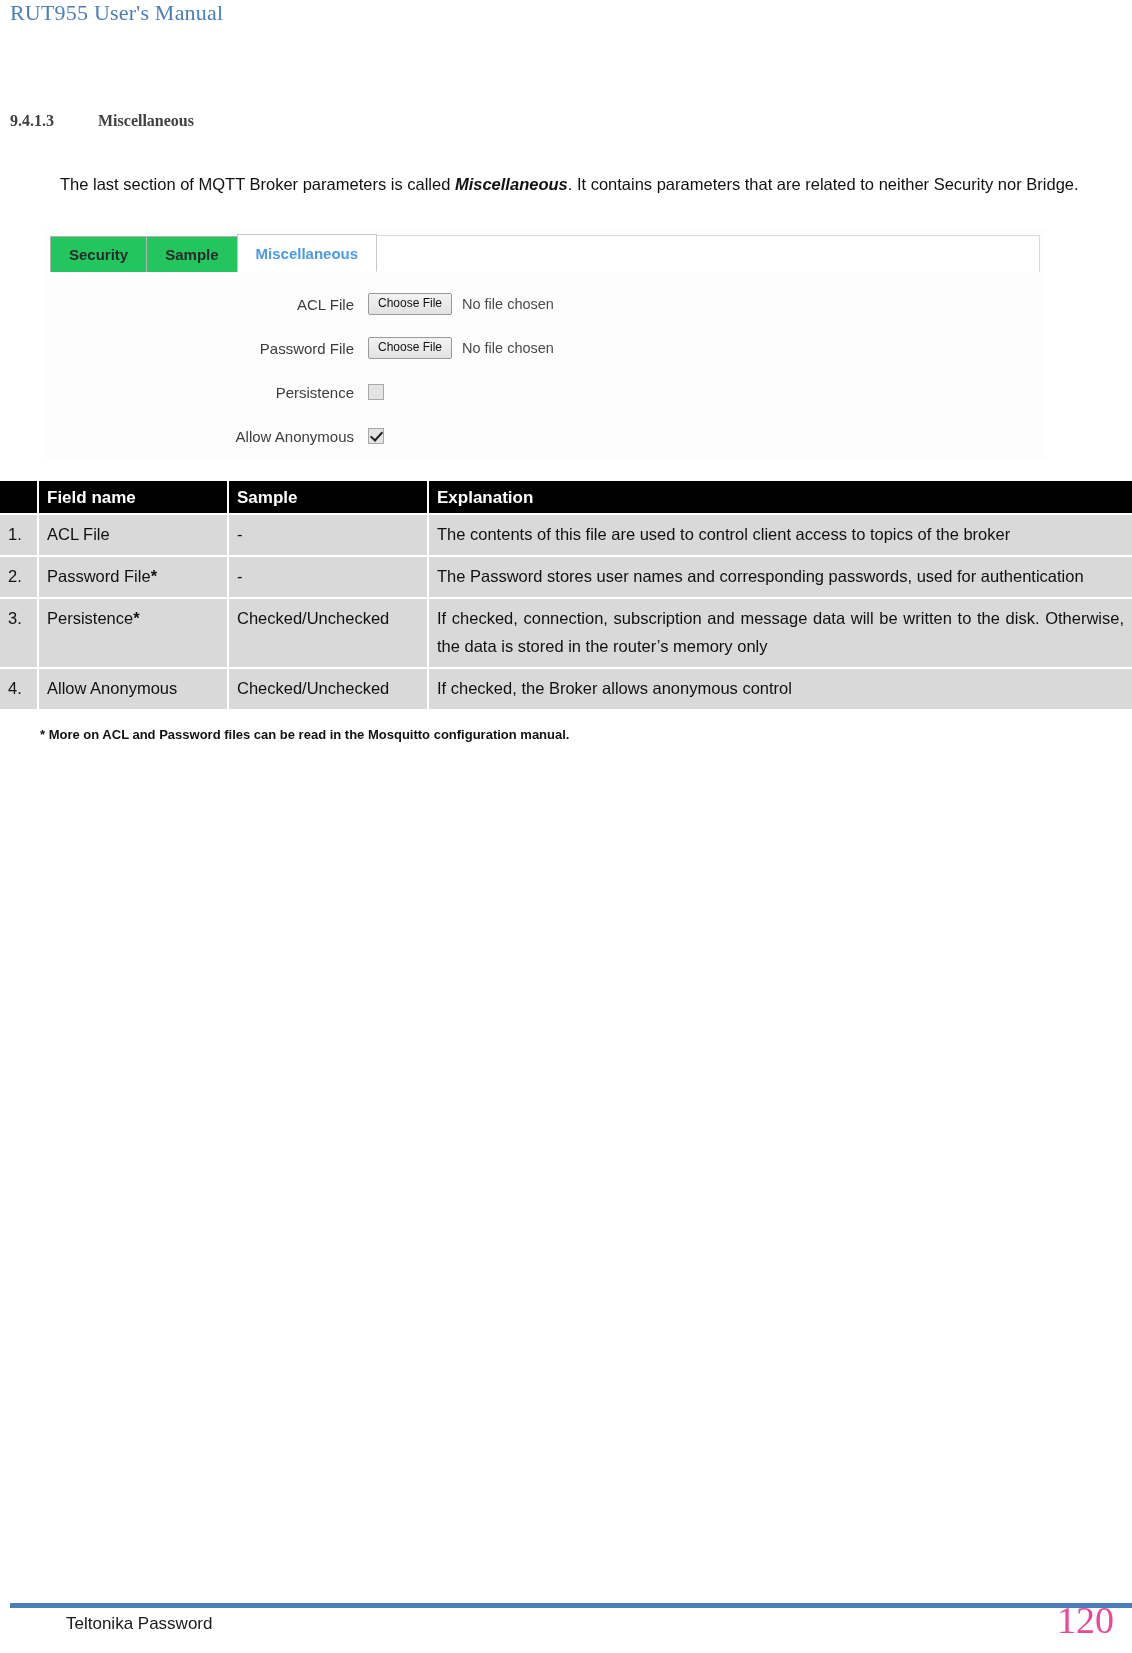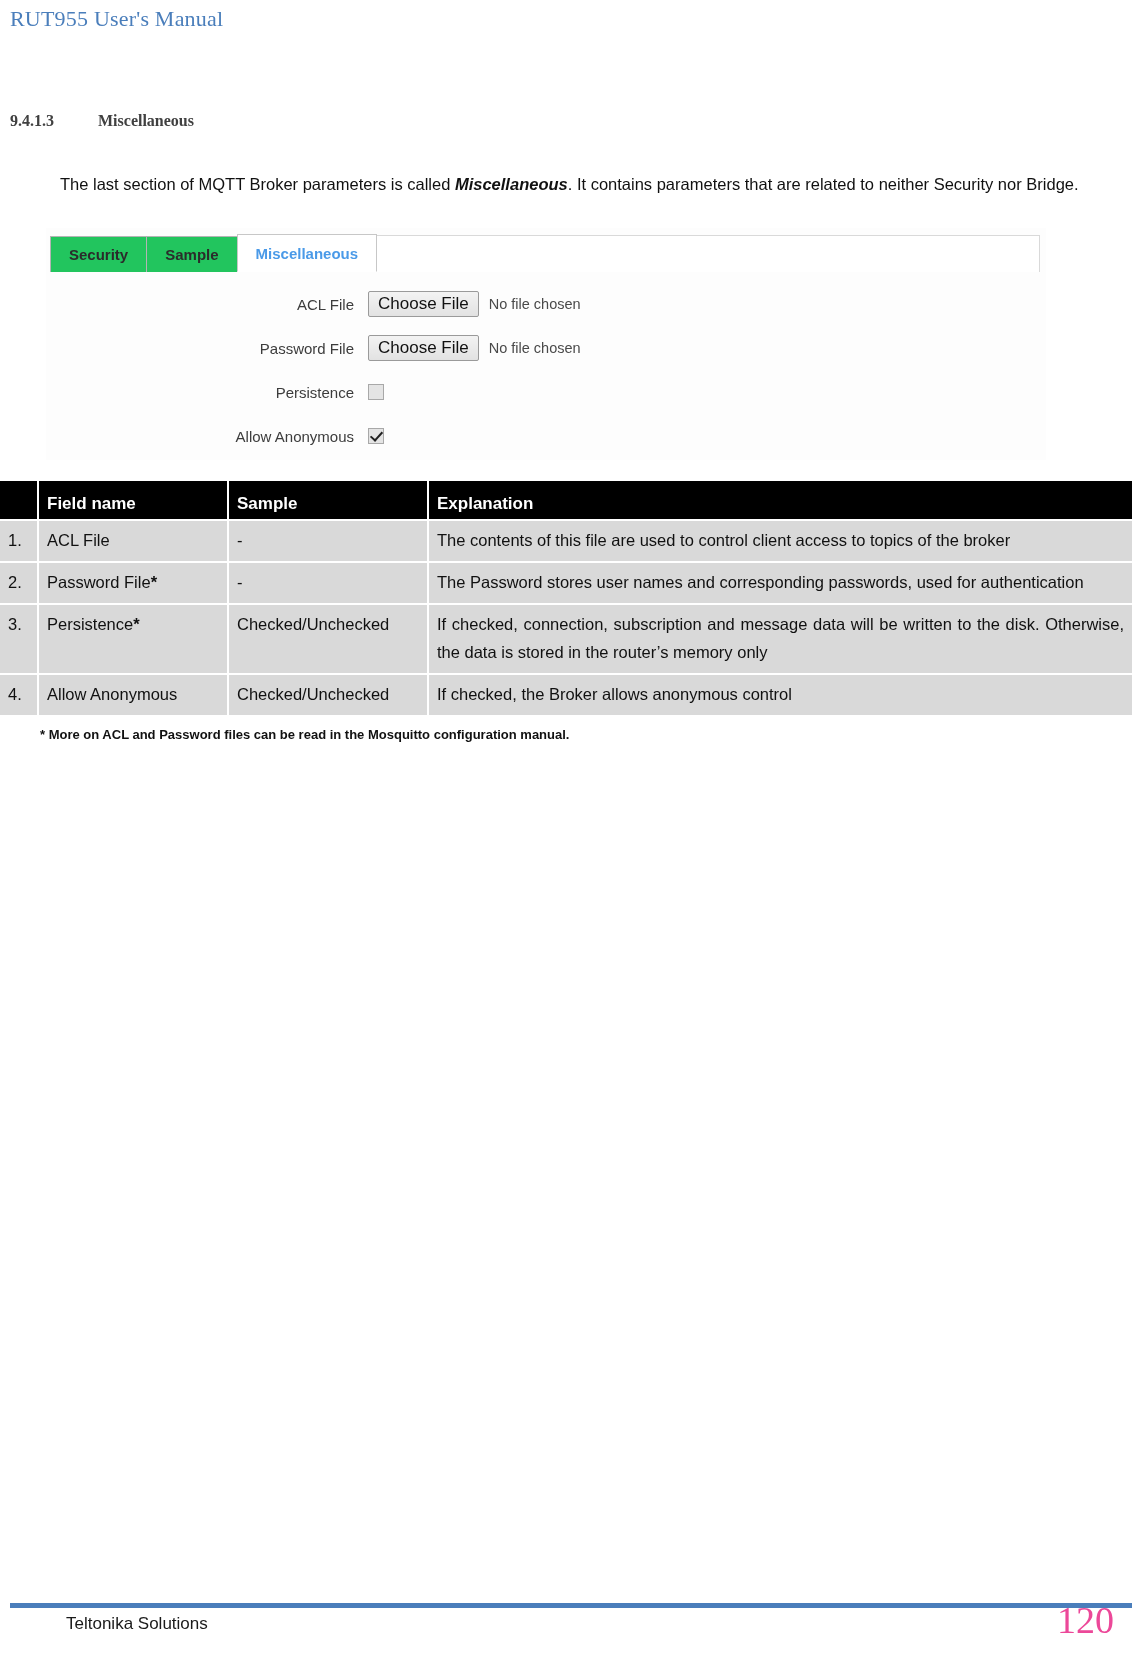--- a/index.html
+++ b/index.html
@@ -12,21 +12,21 @@
     height: 1653px;
     position: relative;
     font-family: "Liberation Sans", sans-serif;
     color: #000000;
     overflow: hidden;
   }
 
   
   .doc-header {
     position: absolute;
-    top: 6px;
+    top: 0px;
     left: 10px;
     font-family: "Liberation Serif", serif;
     font-size: 22px;
     color: #4a7ebb;
     letter-spacing: 0.2px;
     white-space: nowrap;
   }
 
   
   .section-heading {
@@ -118,21 +118,21 @@
   .frow .flabel {
     width: 322px;
     text-align: right;
     padding-right: 14px;
     box-sizing: border-box;
     font-size: 15px;
     color: #3c3c3c;
   }
   .filectl { display: flex; align-items: center; }
   .choose-btn {
-    font-size: 17px;
+    font-size: 12px;
     color: #111;
     background: linear-gradient(#f3f3f3, #e2e2e2);
     border: 1px solid #9a9a9a;
     border-radius: 2px;
     padding: 3px 9px;
     line-height: 1.1;
   }
   .nofile {
     font-size: 14.5px;
     color: #4a4a4a;
@@ -173,21 +173,21 @@
   .tbl col.c-name { width: 190px; }
   .tbl col.c-samp { width: 200px; }
   .tbl col.c-exp  { width: 704px; }
 
   .tbl thead th {
     background: #000000;
     color: #ffffff;
     font-weight: bold;
     font-size: 17px;
     text-align: left;
-    padding: 13px 8px 5px 8px;
+    padding: 7px 8px 5px 8px;
     border: 2px solid #ffffff;
     border-top: none;
     border-bottom: none;
   }
   .tbl thead th.h-num { border-left: none; }
   .tbl thead th.h-exp { border-right: none; }
 
   .tbl tbody td {
     background: #d9d9d9;
     color: #111;
@@ -327,14 +327,14 @@
       <td class="c2"><span>Allow Anonymous</span><b></b></td>
       <td class="c3">Checked/Unchecked</td>
       <td class="c4">If checked, the Broker allows anonymous control</td>
     </tr>
   </tbody>
 </table>
 
 <div class="footnote">* More on ACL and Password files can be read in the Mosquitto configuration manual.</div>
 
 <div class="footer-rule"></div>
-<div class="footer-left">Teltonika Solutions</div>
+<div class="footer-left">Teltonika Password</div>
 <div class="footer-page">120</div>
 
 </body></html>

